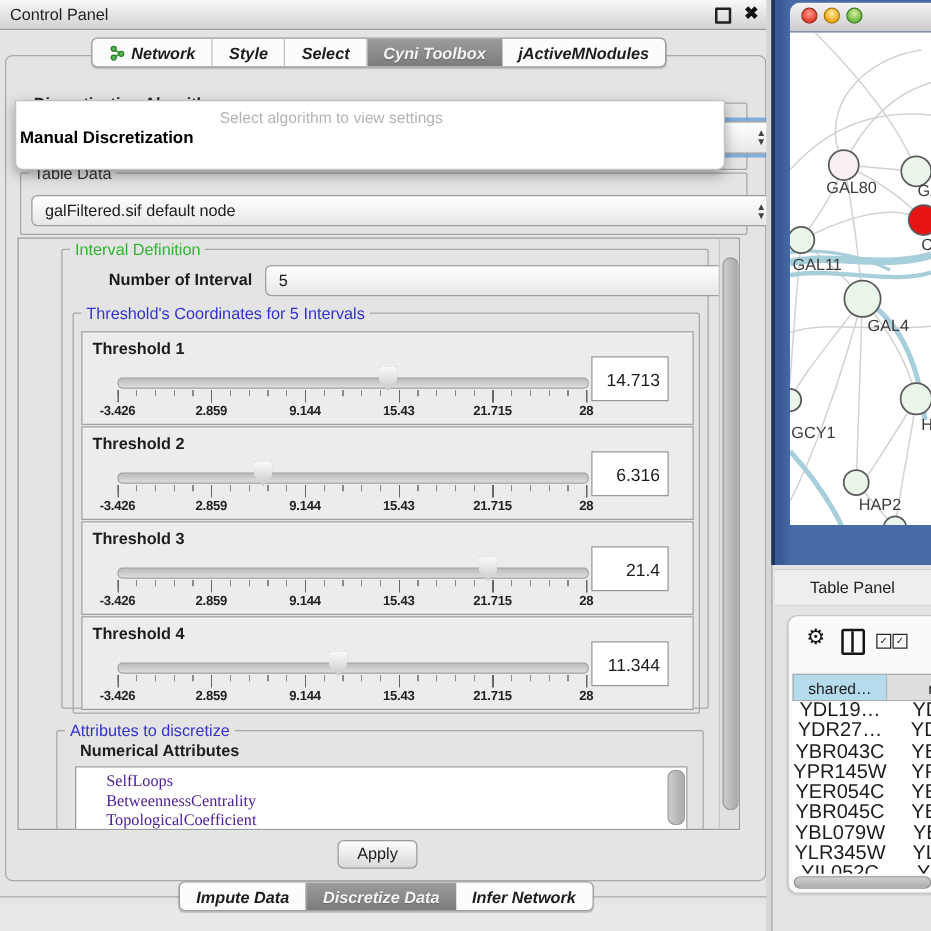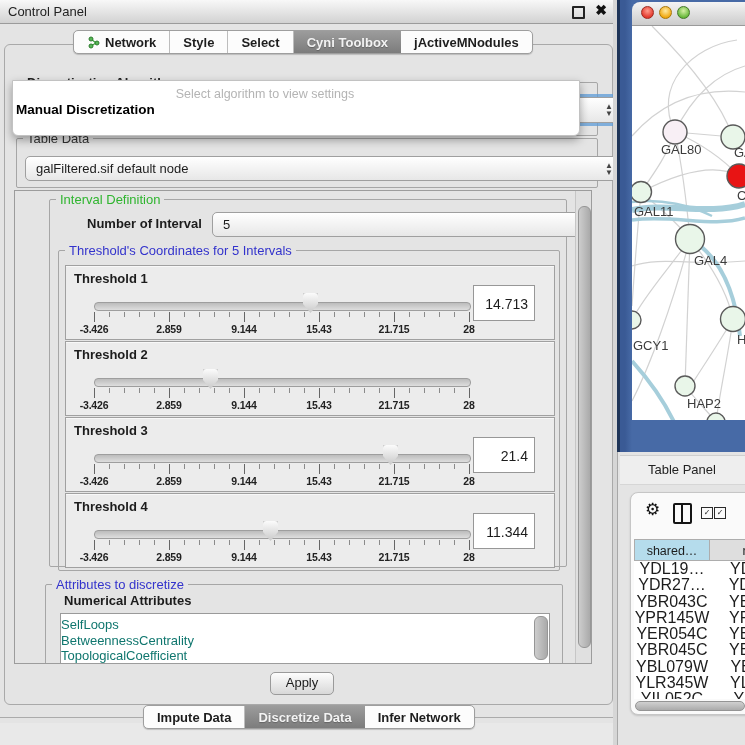--- a/index.html
+++ b/index.html
@@ -9,21 +9,21 @@
   
   .cp-titlebar{left:0;top:0;width:617px;height:23px;
     background:linear-gradient(#f8f8f8,#d2d2d2);border-bottom:1px solid #9b9b9b;}
   .cp-title{left:8px;top:4px;font-size:13px;color:#222;}
   .win-restore{right:32px;top:6px;width:9px;height:9px;border:2px solid #222;border-radius:1px;}
   .win-close{right:10px;top:2px;font-size:14px;font-weight:bold;color:#111;}
   .outer-panel{left:4px;top:44px;width:607px;height:659px;border:1px solid #a9a9a9;
     border-radius:6px;background:#e4e4e4;}
   
   .seggroup{display:flex;height:22px;border:1px solid #9e9e9e;border-radius:5px;
-    background:#fcfcfc;overflow:hidden;box-shadow:0 1px 1px rgba(0,0,0,.18);}
+    background:#fcfcfc;overflow:hidden;box-shadow:0 1px 1px rgba(0,0,0,.18);font-style:italic;}
   .seg{display:flex;align-items:center;gap:5px;padding:0 13px;font-size:13px;font-weight:bold;
     color:#1d1d1d;border-right:1px solid #bdbdbd;white-space:nowrap;}
   .seg:last-child{border-right:none;}
   .seg.sel{background:linear-gradient(#9c9c9c,#7c7c7c);color:#f3f3f3;border-right:none;
     text-shadow:0 1px 1px rgba(0,0,0,.25);}
   
   .group{border:1px solid #a6a6a6;border-radius:2px;}
   .gtitle{position:absolute;top:-8px;left:6px;background:#e4e4e4;padding:0 4px;font-size:13px;}
   .t-green{color:#2fb52f;} .t-blue{color:#3333cc;} .t-dark{color:#333;font-weight:bold;}
   
@@ -52,21 +52,21 @@
       repeating-linear-gradient(90deg,#666 0 1px,transparent 1px 75px) 0 0/376px 10px no-repeat,
       repeating-linear-gradient(90deg,#8a8a8a 0 1px,transparent 1px 15px) 0 0/376px 5px no-repeat;}
   .ticklab{top:57px;width:50px;text-align:center;font-size:10.5px;font-weight:bold;color:#222;letter-spacing:-.2px;}
   .handle{top:27px;width:15px;height:20px;background:linear-gradient(#fbfbfb,#c9c9c9);
     border-radius:3px 3px 0 0;clip-path:polygon(0 0,100% 0,100% 55%,50% 100%,0 55%);
     filter:drop-shadow(0 0 1px #777);}
   .valbox{left:407px;top:19px;width:62px;height:36px;background:#fff;border:1px solid #979797;
     font-size:14px;text-align:right;line-height:36px;padding-right:6px;box-sizing:border-box;}
   
   .listbox{background:#fff;border:1px solid #9a9a9a;}
-  .listitem{font-size:13px;color:#0f766e;padding-left:0;line-height:15.5px;white-space:nowrap;}
+  .listitem{font-size:13px;color:#4c1d95;padding-left:24px;line-height:15.5px;white-space:nowrap;font-family:Liberation Serif, serif;}
   .pushbtn{background:linear-gradient(#fdfdfd,#d8d8d8);border:1px solid #9a9a9a;border-radius:5px;
     font-size:13px;text-align:center;line-height:19px;}
   
   .netframe{left:617px;top:0;width:128px;height:452px;
     background:linear-gradient(to right,#1e3458 0 3px,#3a5a95 3px 8px,#476aa6 15px);}
   .mac-titlebar{left:15px;top:2px;width:113px;height:23px;border-radius:8px 0 0 0;
     background:linear-gradient(#f4f4f4,#cccccc);border-bottom:1px solid #9a9a9a;}
   .tl{top:4px;width:13px;height:13px;border-radius:50%;box-sizing:border-box;}
   .tl-red{left:9px;background:radial-gradient(circle at 50% 35%,#ffa austria,#e33a2e 70%);
     background:radial-gradient(circle at 50% 35%,#ff9d8d,#e33a2e 70%);border:1px solid #9c2b20;}
@@ -178,20 +178,21 @@
           <div class="abs tlabel">Threshold 2</div>
           <div class="abs track"></div>
           <div class="abs ticks"></div>
           <div class="abs handle" style="left:137px;"></div>
           <div class="abs ticklab" style="left:3px;">-3.426</div>
           <div class="abs ticklab" style="left:78px;">2.859</div>
           <div class="abs ticklab" style="left:153px;">9.144</div>
           <div class="abs ticklab" style="left:228px;">15.43</div>
           <div class="abs ticklab" style="left:303px;">21.715</div>
           <div class="abs ticklab" style="left:378px;">28</div>
+          <div class="abs valbox">6.316</div>
         </div>
 
         <div class="abs tpanel" style="top:166px;">
           <div class="abs tlabel">Threshold 3</div>
           <div class="abs track"></div>
           <div class="abs ticks"></div>
           <div class="abs handle" style="left:317px;"></div>
           <div class="abs ticklab" style="left:3px;">-3.426</div>
           <div class="abs ticklab" style="left:78px;">2.859</div>
           <div class="abs ticklab" style="left:153px;">9.144</div>

